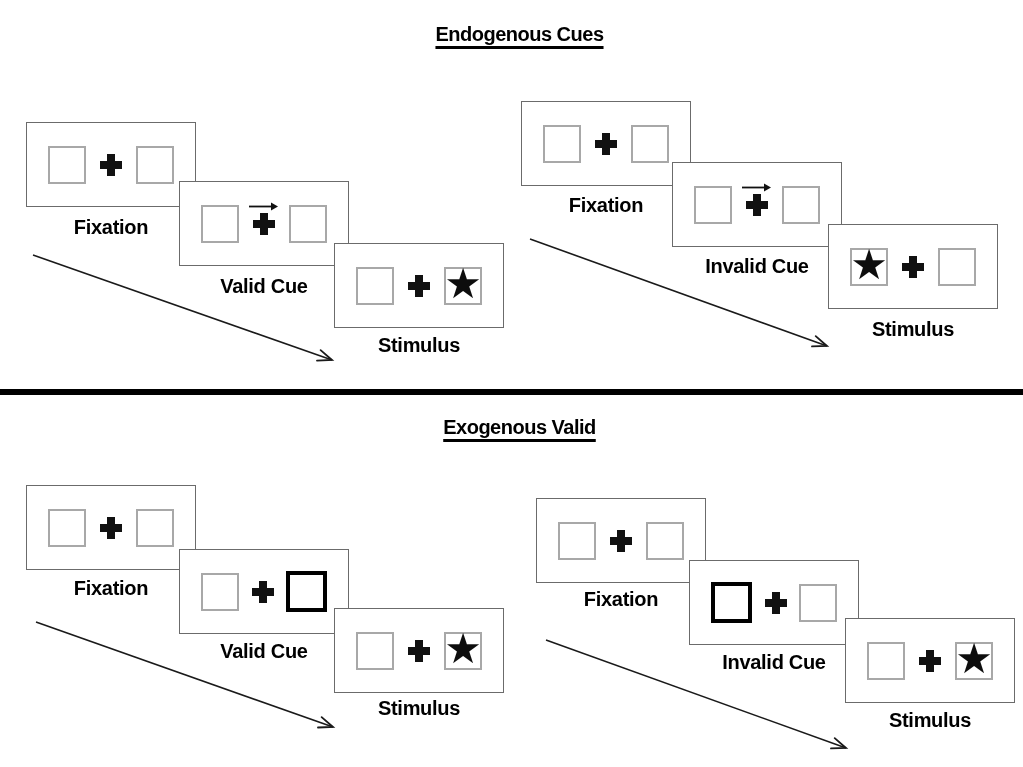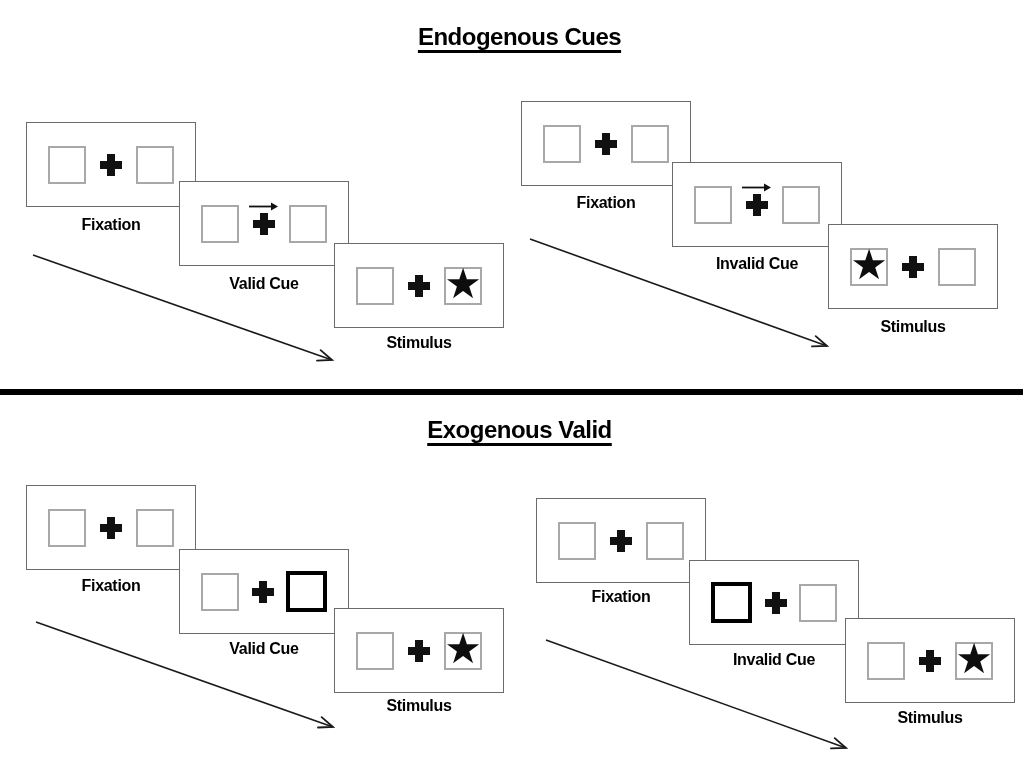--- a/index.html
+++ b/index.html
@@ -2,21 +2,21 @@
 <html><head>
 <meta charset="utf-8">
 <style>
   html,body{margin:0;padding:0;}
   body{
     width:1023px;height:767px;position:relative;overflow:hidden;
     background:#ffffff;font-family:"Liberation Sans",sans-serif;
   }
   .section-title{
     position:absolute;left:16px;right:0;text-align:center;
-    font-weight:bold;font-size:24px;letter-spacing:-0.5px;color:#000;
+    font-weight:bold;font-size:20px;letter-spacing:-0.5px;color:#000;
     text-decoration:underline;text-decoration-thickness:3px;text-underline-offset:5px;
     white-space:nowrap;
   }
   .divider{position:absolute;left:0;width:1023px;height:6px;background:#000;}
   .panel{
     position:absolute;width:170px;height:85px;background:#fff;
     border:1.5px solid #6b6b6b;box-sizing:border-box;
     display:flex;align-items:center;justify-content:space-between;
     padding:0 21px;
   }
@@ -33,21 +33,21 @@
   .plus{position:relative;width:22px;height:22px;}
   .plus::before{content:"";position:absolute;left:0;top:7px;width:22px;height:8px;background:#111;}
   .plus::after{content:"";position:absolute;top:0;left:7px;width:8px;height:22px;background:#111;}
   .cue-arrow{position:absolute;top:19px;left:50%;transform:translateX(-50%);}
   .star{
     font-family:"DejaVu Sans",sans-serif;font-size:42px;line-height:36px;
     color:#0d0d0d;margin-top:-3px;
   }
   .plabel{
     position:absolute;width:170px;text-align:center;
-    font-weight:bold;font-size:16px;letter-spacing:-0.3px;color:#000;
+    font-weight:bold;font-size:20px;letter-spacing:-0.3px;color:#000;
     white-space:nowrap;
   }
   .overlay{position:absolute;left:0;top:0;pointer-events:none;}
 </style>
 </head>
 <body>
 
 <svg class="overlay" width="1023" height="767" viewBox="0 0 1023 767">
   <defs>
     <marker id="ah" markerWidth="20" markerHeight="16" refX="17" refY="8" orient="auto" markerUnits="userSpaceOnUse">

